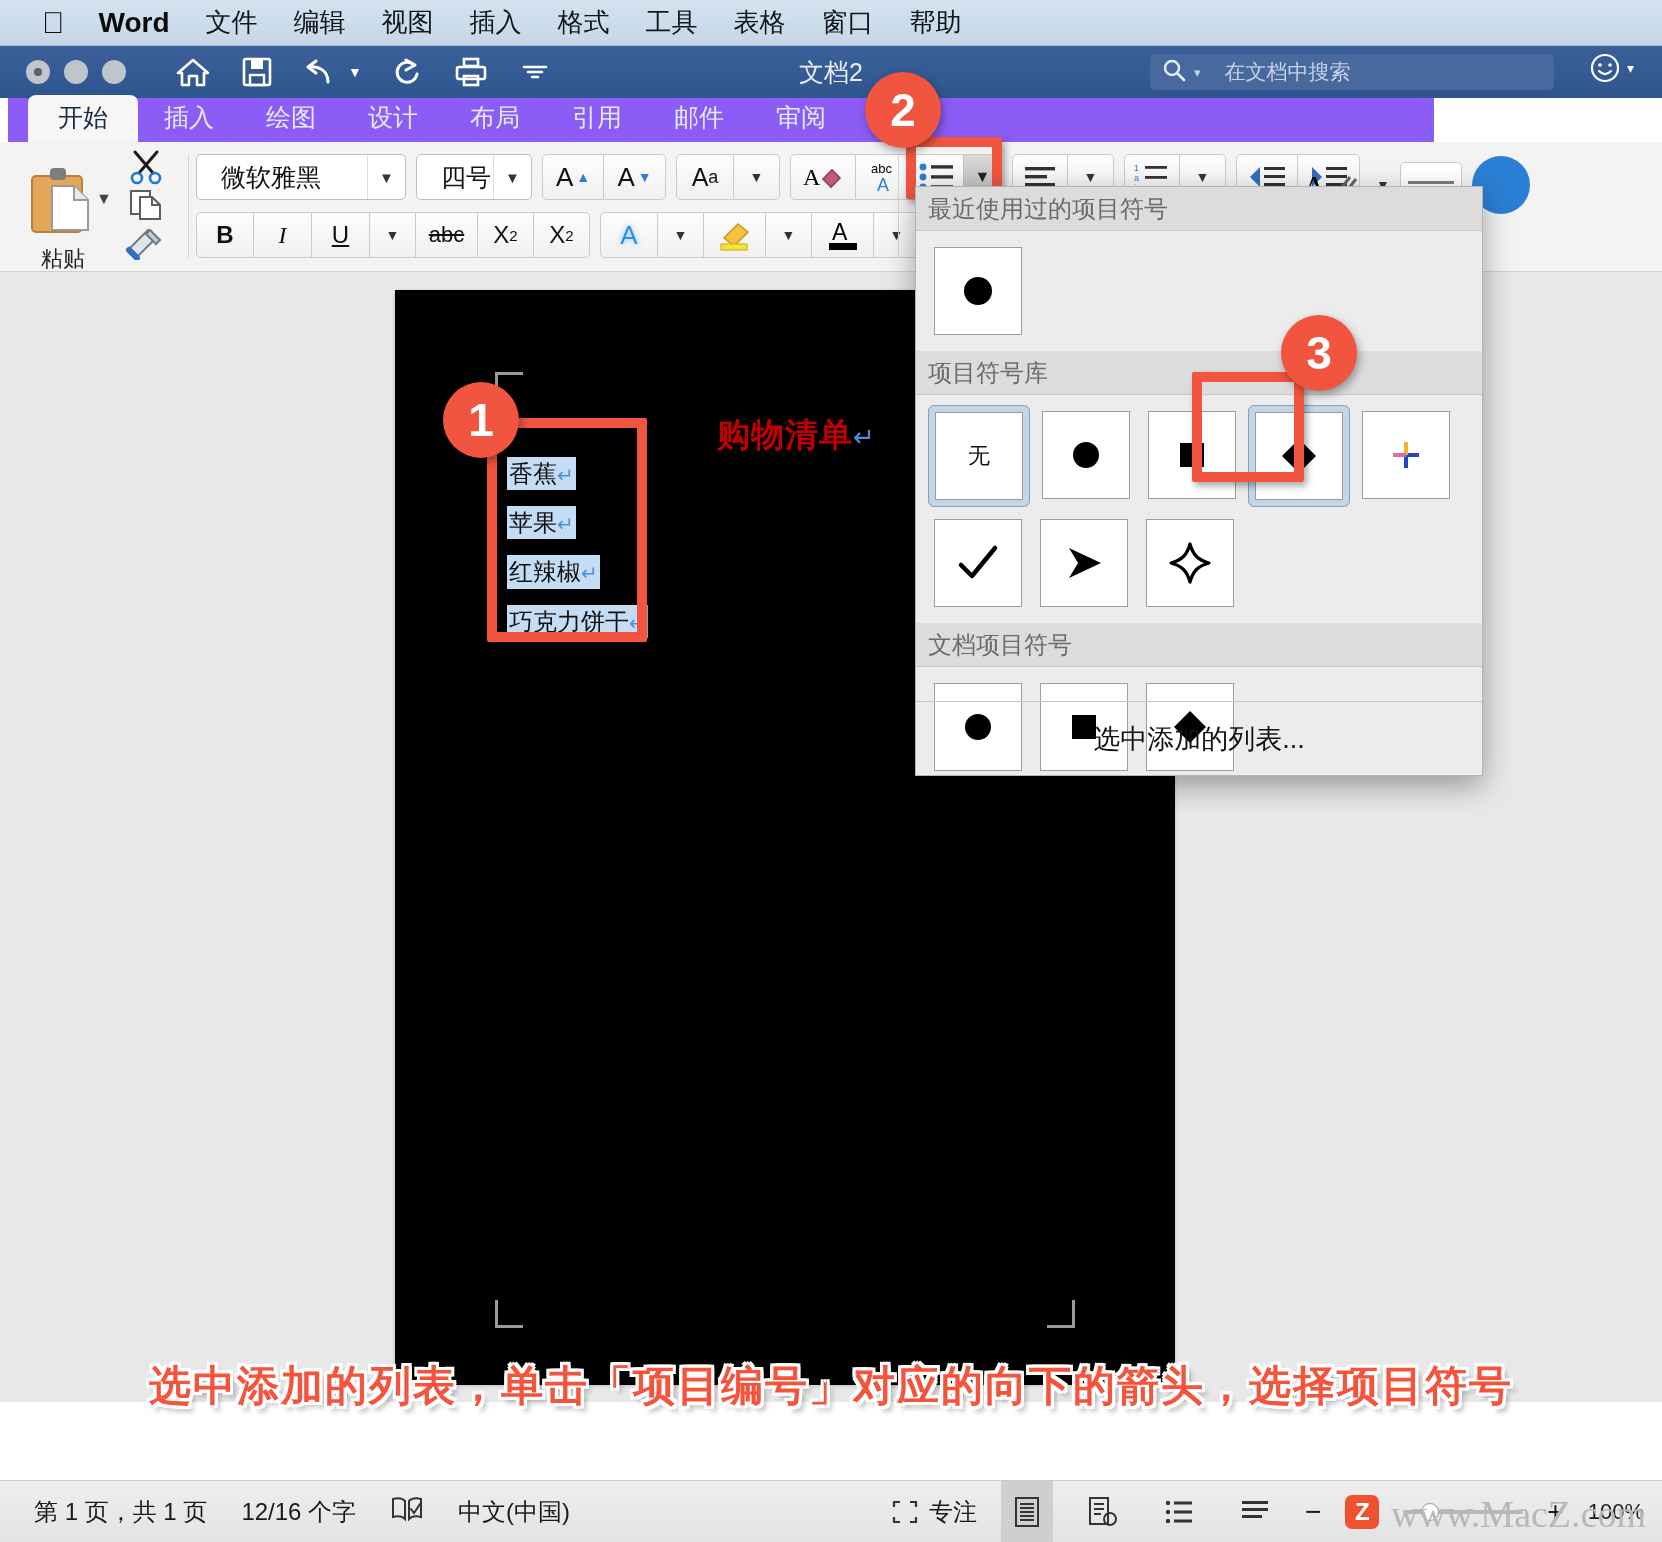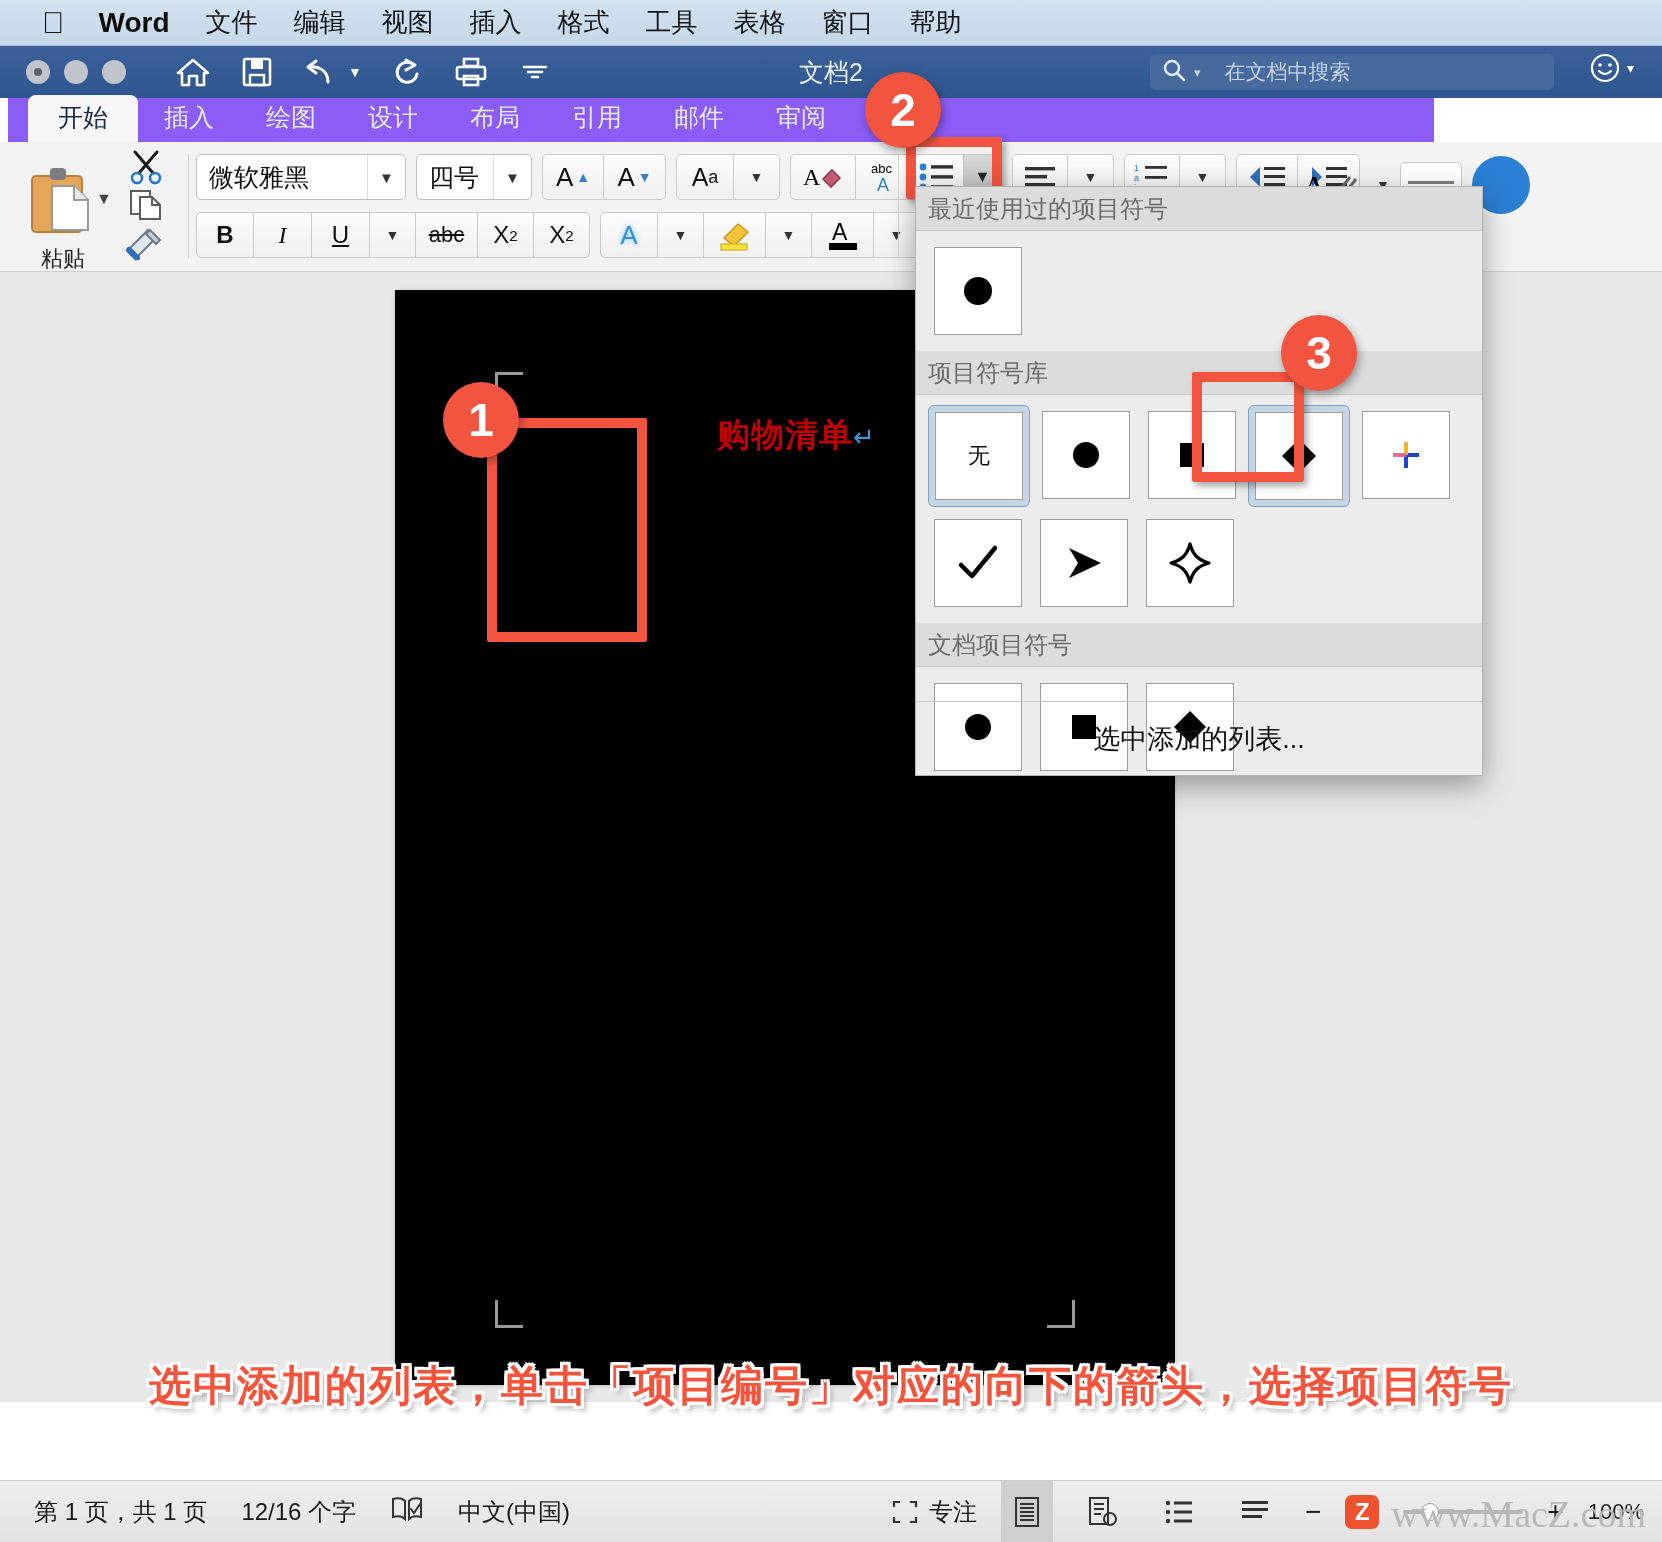--- a/index.html
+++ b/index.html
@@ -73,21 +73,21 @@
   .paste{ position:absolute; left:20px; top:22px; width:86px; text-align:center;}
   .paste .lbl{ font-size:22px; color:#222; margin-top:2px;}
   .paste-caret{ position:absolute; left:96px; top:48px; font-size:16px; color:#444;}
 
   .clipcol{ position:absolute; left:118px; top:6px; width:56px;}
   .clipcol div{ height:38px; display:flex; align-items:center; justify-content:center;}
 
   .fontrow{ position:absolute; left:196px; top:12px; display:flex; align-items:center; gap:10px;}
   .fsel{
     height:46px; background:#fff; border:1px solid #bfbfbf; border-radius:5px;
-    display:flex; align-items:center; font-size:25px; color:#111; padding-left:12px;
+    display:flex; align-items:center; font-size:25px; color:#111; padding-left:24px;
     position:relative;
   }
   .fsel .car{ position:absolute; right:0; top:0; bottom:0; width:38px;
     border-left:1px solid #dcdcdc; display:flex;align-items:center;justify-content:center;
     font-size:15px; color:#333;}
   .btn{
     height:46px; min-width:46px; background:linear-gradient(#fdfdfd,#f0f0f0);
     border:1px solid #cbcbcb; border-radius:5px;
     display:flex;align-items:center;justify-content:center; font-size:24px; color:#111;
   }
@@ -528,20 +528,26 @@
   <div class="page">
     <div class="mk tl"></div>
     <div class="mk tr"></div>
     <div class="mk bl"></div>
     <div class="mk br"></div>
 
     <div class="heading">
       <span>购物清单</span><span class="pilcrow">↵</span>
     </div>
 
+    <div class="listwrap">
+      <div class="lirow"><span class="li"><span>香蕉</span><span class="pilcrow">↵</span></span></div>
+      <div class="lirow"><span class="li"><span>苹果</span><span class="pilcrow">↵</span></span></div>
+      <div class="lirow"><span class="li"><span>红辣椒</span><span class="pilcrow">↵</span></span></div>
+      <div class="lirow"><span class="li"><span>巧克力饼干</span><span class="pilcrow">↵</span></span></div>
+    </div>
   </div>
 </div>
 
 <div class="redbox" style="left:487px;top:418px;width:160px;height:224px;"></div>
 <div class="badge" style="left:443px;top:382px;">1</div>
 
 <div class="redbox" style="left:906px;top:137px;width:96px;height:62px;"></div>
 <div class="badge" style="left:865px;top:72px;">2</div>
 
 <div class="dropdown">

